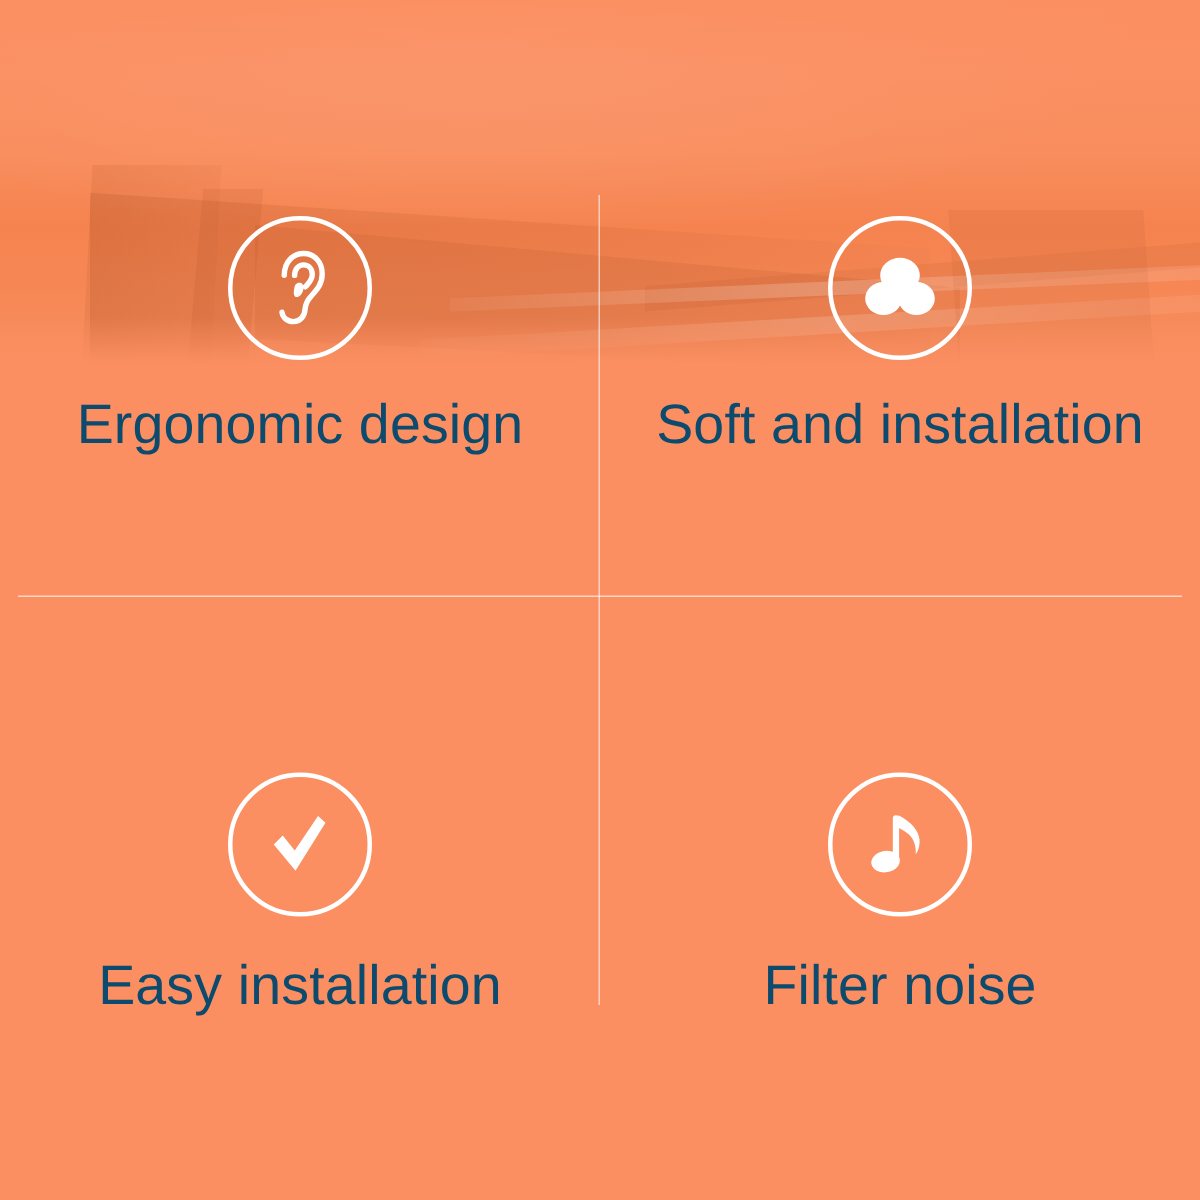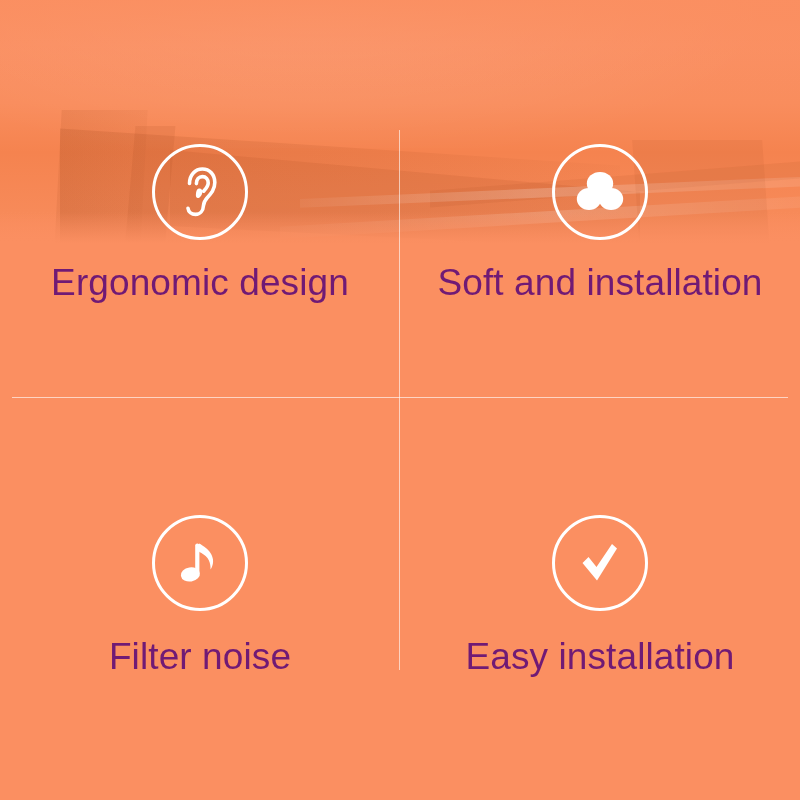--- a/index.html
+++ b/index.html
@@ -192,21 +192,21 @@
     display: flex;
     align-items: center;
     justify-content: center;
     box-sizing: border-box;
     flex: none;
   }
   .icon-circle svg { display: block; }
 
   .feature-label {
     margin-top: 23px;
-    color: #701a75;
+    color: #0c4a6e;
     font-size: 37px;
     font-weight: 400;
     letter-spacing: 0.1px;
     line-height: 1.1;
     white-space: nowrap;
     text-align: center;
   }
   .cell-bl .feature-label,
   .cell-br .feature-label { margin-top: 26px; }
 </style>
@@ -255,36 +255,36 @@
             <ellipse cx="31" cy="22.5" rx="13.2" ry="11.6"></ellipse>
             <ellipse cx="20.0" cy="38.0" rx="12.2" ry="11.0"></ellipse>
             <ellipse cx="42.0" cy="38.0" rx="12.2" ry="11.0"></ellipse>
             <path d="M31 25 L41 41 L21 41 Z"></path>
           </g>
         </svg>
       </div>
       <div class="feature-label">Soft and installation</div>
     </div>
 
+    <div class="cell cell-br">
+      <div class="icon-circle">
+        <svg width="62" height="62" viewBox="0 0 62 62" aria-hidden="true">
+          <path d="M13.5 31.0 L19.5 25.0 L27.5 35.0 L43.0 12.0 L48.0 16.5 L28.0 48.5 Z" fill="#ffffff"></path>
+        </svg>
+      </div>
+      <div class="feature-label">Easy installation</div>
+    </div>
+
     <div class="cell cell-bl">
       <div class="icon-circle">
         <svg width="62" height="62" viewBox="0 0 62 62" aria-hidden="true">
           <g fill="#ffffff">
             <path d="M30.0 11.5 C30.0 11.5 43.0 17.5 44.0 27.5 C44.6 33.6 41.5 37.5 41.5 37.5 C41.5 37.5 42.4 29.0 36.6 24.0 C34.3 22.0 30.0 19.8 30.0 19.8 Z"></path>
             <rect x="26.2" y="11.5" width="4.2" height="30.0" rx="2.1"></rect>
             <ellipse cx="21.4" cy="42.4" rx="9.6" ry="7.1" transform="rotate(-9 21.4 42.4)"></ellipse>
           </g>
         </svg>
       </div>
       <div class="feature-label">Filter noise</div>
     </div>
 
-    <div class="cell cell-br">
-      <div class="icon-circle">
-        <svg width="62" height="62" viewBox="0 0 62 62" aria-hidden="true">
-          <path d="M13.5 31.0 L19.5 25.0 L27.5 35.0 L43.0 12.0 L48.0 16.5 L28.0 48.5 Z" fill="#ffffff"></path>
-        </svg>
-      </div>
-      <div class="feature-label">Easy installation</div>
-    </div>
-
   </div>
 </div>
 
 </body></html>

